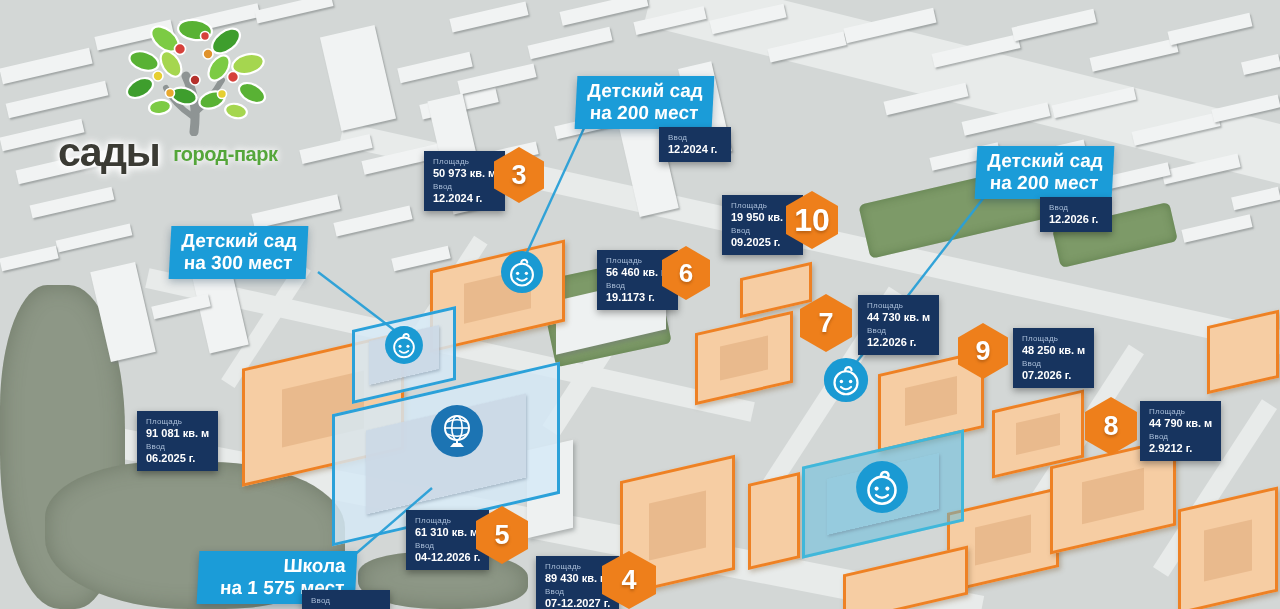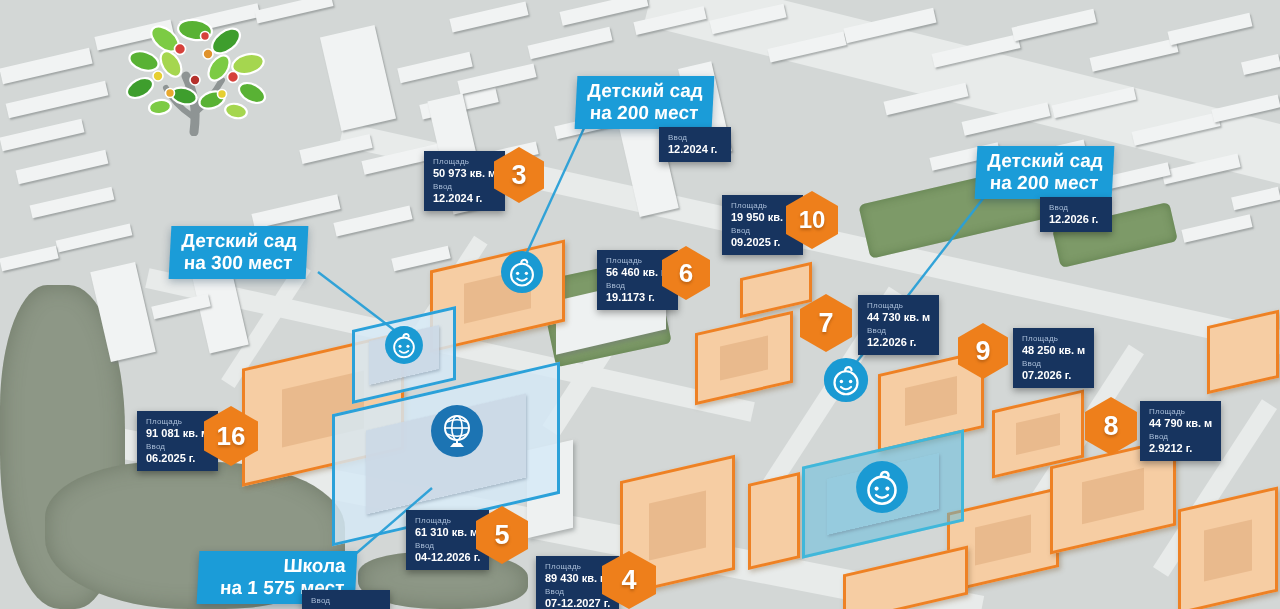--- a/index.html
+++ b/index.html
@@ -259,21 +259,21 @@
       <div class="val">19.1173 г.</div>
     </div>
     <div class="hex" style="left:662px;top:246px;width:48px;height:54px;font-size:26px">6</div>
 
     <div class="icard" style="left:722px;top:195px">
       <div class="lab">Площадь</div>
       <div class="val">19 950 кв. м</div>
       <div class="lab">Ввод</div>
       <div class="val">09.2025 г.</div>
     </div>
-    <div class="hex" style="left:786px;top:191px;width:52px;height:58px;font-size:24px">10</div>
+    <div class="hex" style="left:786px;top:191px;width:52px;height:58px;font-size:32px">10</div>
 
     <div class="icard" style="left:858px;top:295px">
       <div class="lab">Площадь</div>
       <div class="val">44 730 кв. м</div>
       <div class="lab">Ввод</div>
       <div class="val">12.2026 г.</div>
     </div>
     <div class="hex" style="left:800px;top:294px;width:52px;height:58px;font-size:27px">7</div>
 
     <div class="icard" style="left:1013px;top:328px">
@@ -291,21 +291,20 @@
       <div class="val">2.9212 г.</div>
     </div>
     <div class="hex" style="left:1085px;top:397px;width:52px;height:58px;font-size:27px">8</div>
 
     <div class="icard" style="left:137px;top:411px">
       <div class="lab">Площадь</div>
       <div class="val">91 081 кв. м</div>
       <div class="lab">Ввод</div>
       <div class="val">06.2025 г.</div>
     </div>
-    <div class="hex" style="left:204px;top:406px;width:54px;height:60px;font-size:26px">16</div>
 
     <div class="icard" style="left:406px;top:510px">
       <div class="lab">Площадь</div>
       <div class="val">61 310 кв. м</div>
       <div class="lab">Ввод</div>
       <div class="val">04-12.2026 г.</div>
     </div>
     <div class="hex" style="left:476px;top:506px;width:52px;height:58px;font-size:27px">5</div>
 
     <div class="icard" style="left:536px;top:556px">
@@ -343,17 +342,21 @@
           <circle cx="98" cy="40" r="5" fill="#e0922b"></circle>
           <circle cx="48" cy="62" r="5" fill="#e6cf31"></circle>
           <circle cx="123" cy="63" r="5.5" fill="#d6413b"></circle>
           <circle cx="85" cy="66" r="5" fill="#b5312c"></circle>
           <circle cx="60" cy="79" r="4.5" fill="#e8a82e"></circle>
           <circle cx="112" cy="80" r="4.5" fill="#e6cf31"></circle>
           <circle cx="95" cy="22" r="4.5" fill="#d6413b"></circle>
         </g>
       </svg>
       <div class="txt">
+        <div class="row2">
+          <div class="t2">сады</div>
+          <div class="tag">город-парк</div>
+        </div>
       </div>
     </div>
 
   </div>
 </div>
 
 </body></html>

